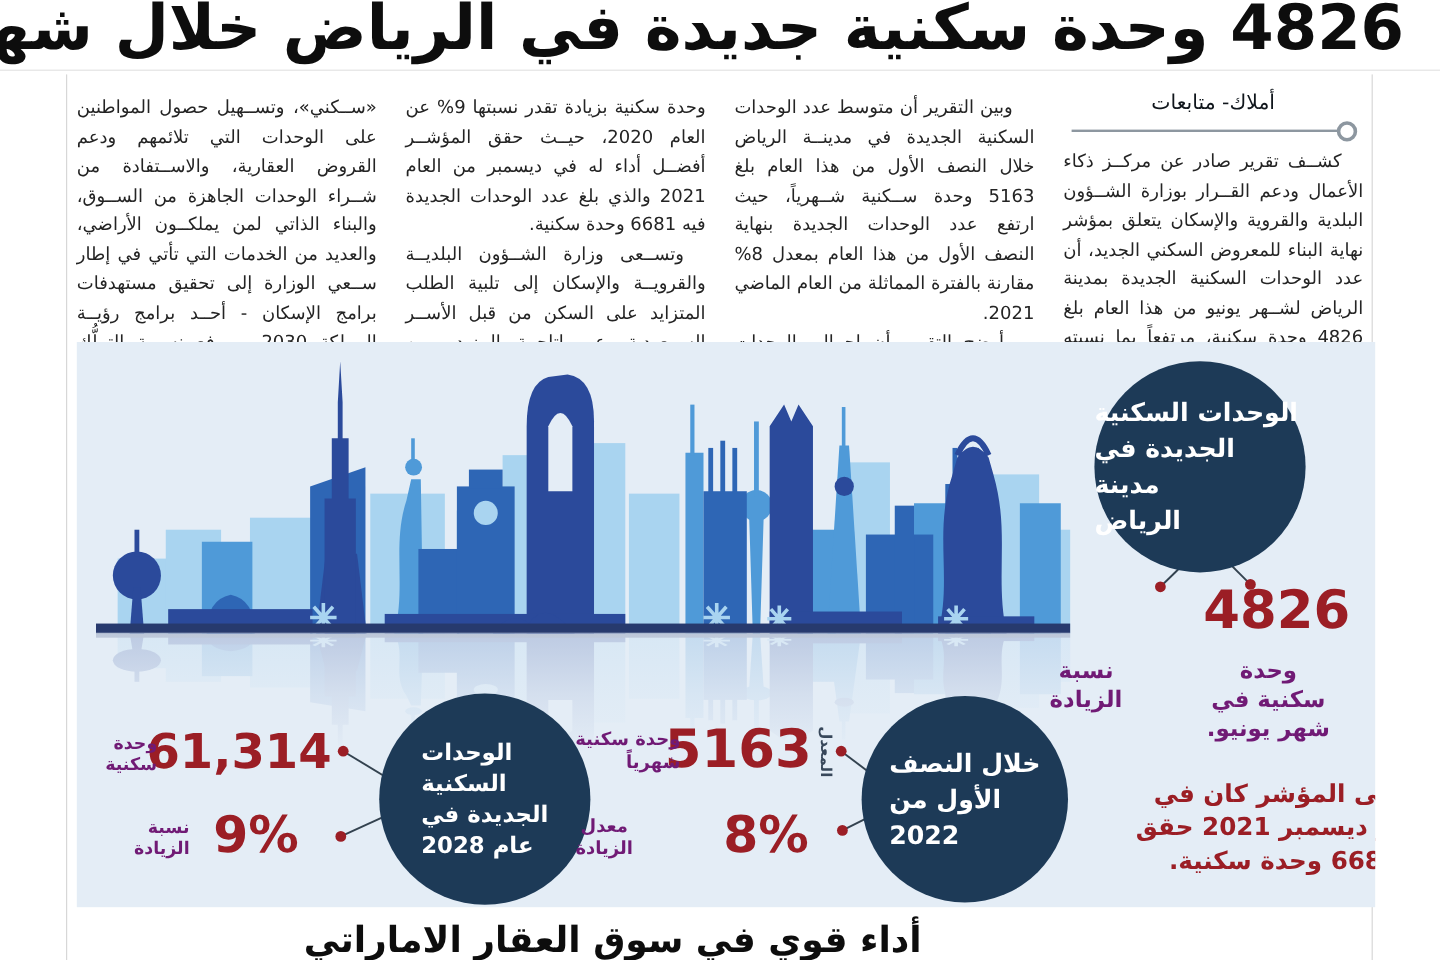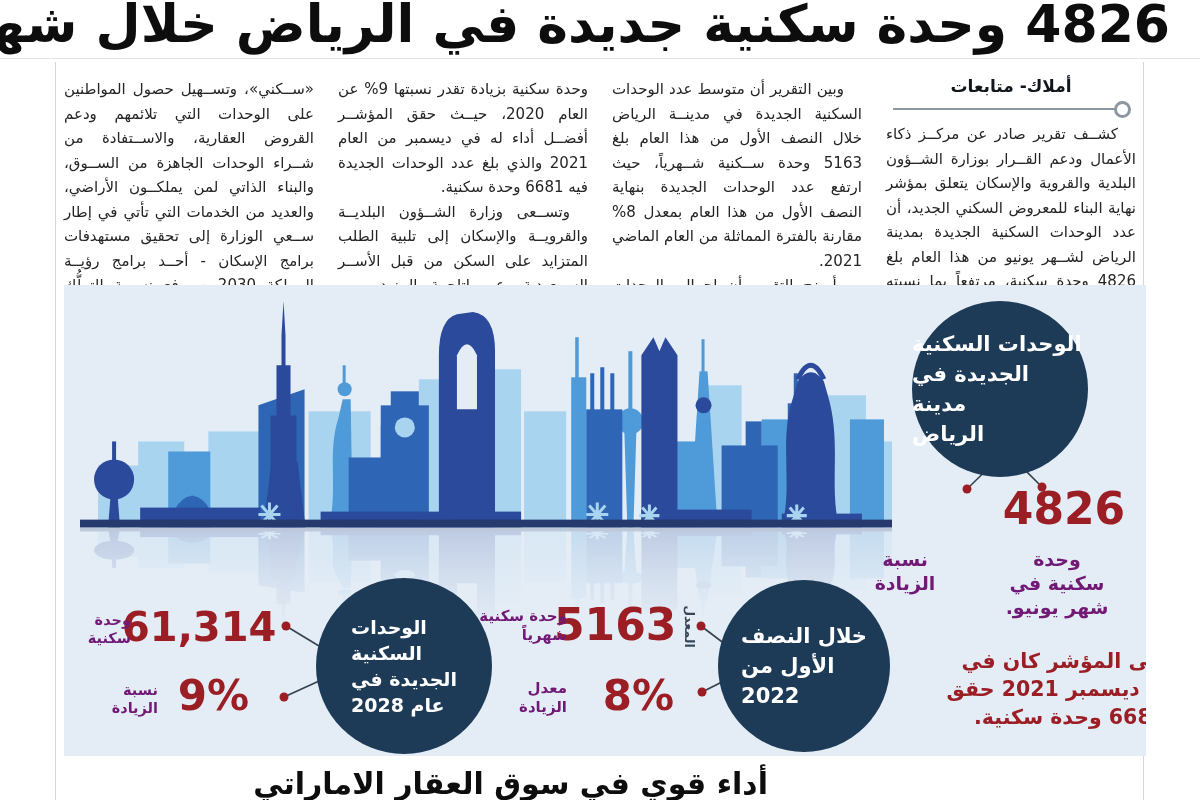--- a/index.html
+++ b/index.html
@@ -15,21 +15,21 @@
     top:-6px;right:30px;left:20px;height:64px;
     direction:rtl;text-align:right;
     font-size:52px;font-weight:bold;color:#0d0d0d;
     white-space:nowrap;letter-spacing:-0.5px;
   }
   .headline-divider{top:58px;left:0;width:1200px;height:1px;background:#e3e3e3;}
   .page-rule{top:62px;height:738px;width:1px;background:#d7d7d7;}
   .rule-left{left:55px;} .rule-right{left:1143px;}
   
   .kicker-title{top:76px;left:886px;width:250px;direction:rtl;text-align:center;
-    font-size:17px;font-weight:bold;color:#10161c;}
+    font-size:17px;font-weight:normal;color:#10161c;}
   .kicker-rule{top:108px;left:893px;width:228px;height:2px;background:#8d97a0;}
   .kicker-ring{top:101px;left:1114px;width:11px;height:11px;border:3px solid #8d97a0;
     border-radius:50%;background:#fff;}
   
   .col{width:250px;direction:rtl;text-align:justify;font-size:15px;line-height:24.5px;color:#242424;}
   .col p{margin:0;text-indent:18px;}
   .col p.flush{text-indent:0;}
   .col .subhead{font-weight:bold;font-size:16.5px;line-height:24.5px;text-indent:20px;color:#111;}
   .col1{top:122px;left:886px;}
   .col2{top:77px;left:612px;}
@@ -216,21 +216,21 @@
 شهر يونيو.</div>
   <div class="info-note">أعلى المؤشر كان في
 شهر ديسمبر 2021 حقق
 6681 وحدة سكنية.</div>
 
   <div class="stat ltr" style="left:490px;top:318px;width:120px;font-size:44px;">5163</div>
   <div class="side-vert" style="left:600px;top:334px;width:50px;">المعدل</div>
   <div class="slabel rt" style="left:398px;top:322px;width:105px;font-size:15px;line-height:19px;">وحدة سكنية
 شهرياً</div>
   <div class="stat ltr" style="left:490px;top:390px;width:120px;font-size:42px;">8%</div>
-  <div class="slabel rt" style="left:408px;top:394px;width:95px;font-size:15px;line-height:19px;">معدل
+  <div class="slabel rt" style="left:392px;top:394px;width:95px;font-size:15px;line-height:19px;text-align:center;">معدل
 الزيادة</div>
 
   <div class="stat ltr" style="left:58px;top:322px;width:148px;font-size:40px;">61,314</div>
   <div class="slabel rt" style="left:15px;top:326px;width:52px;font-size:14.5px;line-height:18px;">وحدة
 سكنية</div>
   <div class="stat ltr" style="left:100px;top:390px;width:85px;font-size:42px;">9%</div>
   <div class="slabel rt" style="left:32px;top:396px;width:62px;font-size:14.5px;line-height:18px;">نسبة
 الزيادة</div>
 </div>
 

